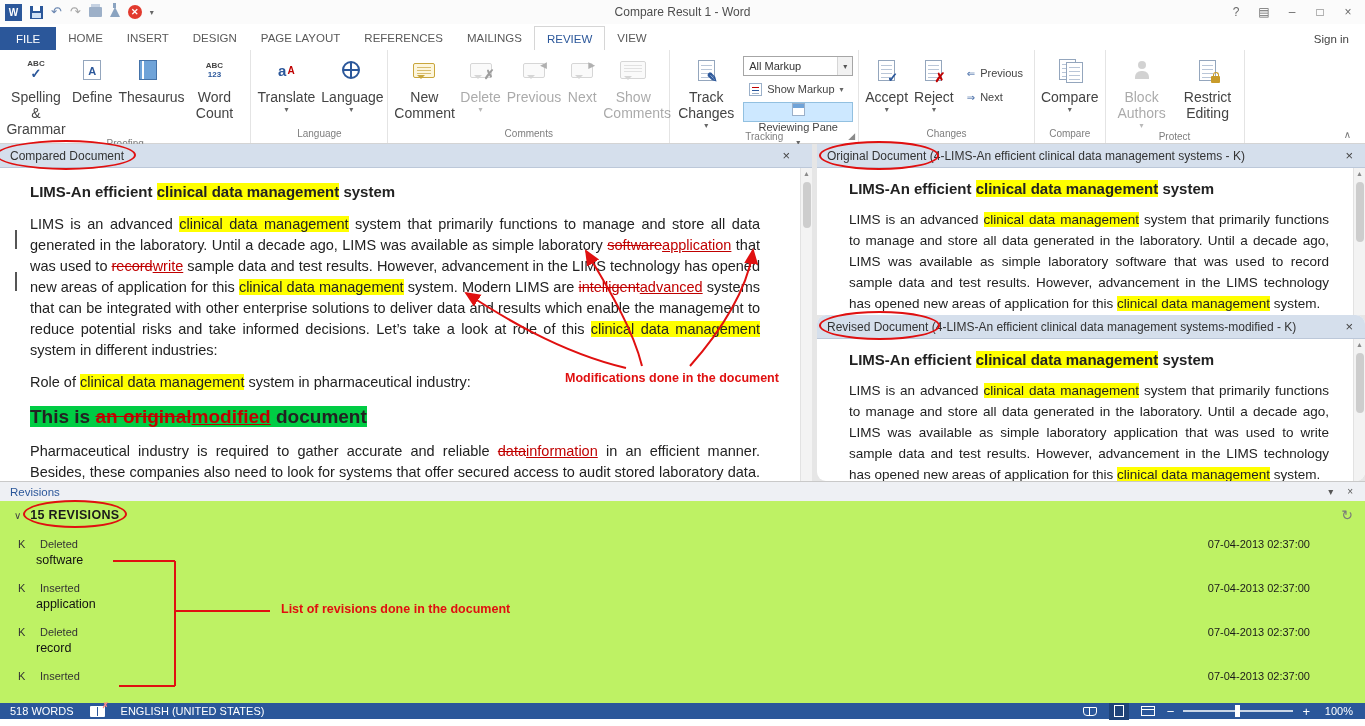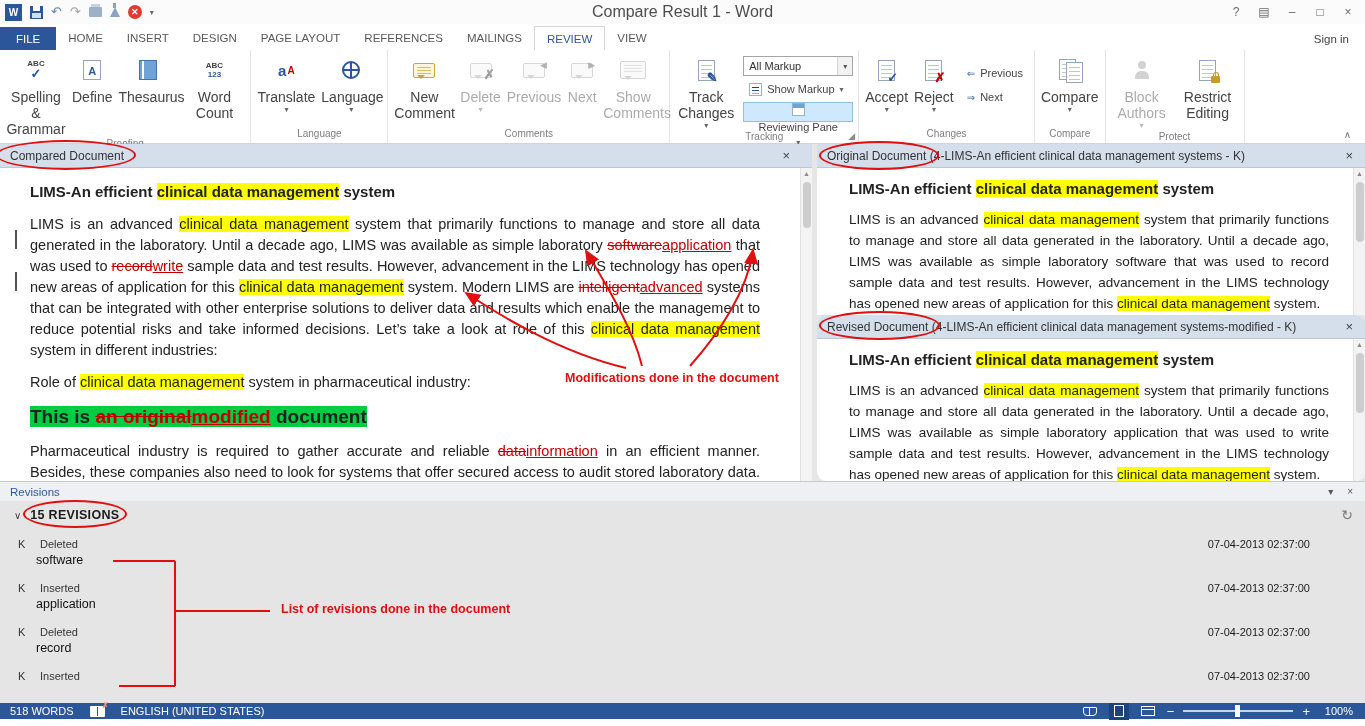--- a/index.html
+++ b/index.html
@@ -15,21 +15,21 @@
   .disk::before { content:""; position:absolute; left:3px; top:0; width:7px; height:5px; background:#fff; }
   .disk::after { content:""; position:absolute; left:2px; bottom:1px; width:9px; height:5px; background:#cfe0f5; }
   .qglyph { font-size:13px; color:#6a86b0; line-height:14px; }
   .qglyph.gray { color:#a6a6a6; }
   .printer { width:13px; height:10px; background:#9db0c8; border-radius:1px; position:relative; }
   .printer::before { content:""; position:absolute; left:2px; top:-3px; width:9px; height:3px; background:#c6d2e2; }
   .flask { width:0; height:0; border-left:5px solid transparent; border-right:5px solid transparent; border-bottom:10px solid #8aa3c0; position:relative; }
   .flask::before { content:""; position:absolute; left:-1.5px; top:-4px; width:3px; height:5px; background:#8aa3c0; }
   .stopicon { width:14px; height:14px; border-radius:50%; background:#e23a2e; color:#fff; font-size:9px; font-weight:bold; text-align:center; line-height:14px; }
   .qcaret { font-size:8px; color:#666; }
-  .wtitle { position:absolute; left:0; right:0; text-align:center; font-size:16px; color:#4e4e4e; }
+  .wtitle { position:absolute; left:0; right:0; text-align:center; font-size:12px; color:#4e4e4e; }
   .winbtns { margin-left:auto; display:flex; align-items:center; gap:4px; padding-right:5px; z-index:2; }
   .winbtn { min-width:24px; height:18px; text-align:center; line-height:18px; font-size:12px; color:#6a6a6a; }
 
   
   .tabrow { height:26px; background:#fff; display:flex; align-items:flex-end; }
   .tab-file { background:#2b579a; color:#fff; font-size:11.5px; padding:6px 16px 5px; }
   .tab { font-size:11.5px; color:#595959; padding:6px 12px 5px; }
   .tab.active { color:#2b579a; background:#fff; border:1px solid #d6d6d6; border-bottom:none; }
   .signin { margin-left:auto; font-size:11.5px; color:#444; padding:0 16px 5px 0; }
 
@@ -114,21 +114,21 @@
   .seg-del { color:#c00000; text-decoration:line-through; }
   .seg-ins { color:#c00000; text-decoration:underline; }
 
   .chbar { position:absolute; width:1.5px; height:19px; background:#555; left:15px; }
 
   .vscroll { position:absolute; right:0; top:24px; bottom:0; width:12px; background:#f3f3f3; border-left:1px solid #e2e2e2; }
   .vscroll .arr { display:block; text-align:center; font-size:7px; color:#8a8a8a; line-height:12px; }
   .vscroll .thumb { position:absolute; left:2px; top:14px; width:8px; height:46px; background:#cdcdcd; border-radius:4px; }
 
   
-  .revpane { position:absolute; top:481px; left:0; width:1365px; height:222px; background:#e5e5e5; border-top:1px solid #c9c9c9; display:flex; flex-direction:column; }
+  .revpane { position:absolute; top:481px; left:0; width:1365px; height:222px; background:#bef264; border-top:1px solid #c9c9c9; display:flex; flex-direction:column; }
   .rev-titlebar { height:19px; background:#eef0f4; display:flex; align-items:center; padding:0 12px 0 10px; font-size:11.5px; color:#2b579a; flex:none; }
   .rev-title-icons { margin-left:auto; display:flex; gap:14px; font-size:10px; color:#555; }
   .rev-countrow { height:28px; display:flex; align-items:center; padding:0 12px 0 14px; flex:none; }
   .rev-chevron { font-size:10px; color:#444; margin-right:9px; }
   .rev-count { font-weight:bold; font-size:12.5px; color:#1a1a1a; letter-spacing:.3px; }
   .rev-refresh { margin-left:auto; font-size:14px; color:#7a7a7a; }
   .rev-list { flex:1; overflow:hidden; padding-top:7px; }
   .rev-item { height:44px; padding:0 55px 0 18px; }
   .rev-row1 { display:flex; align-items:center; height:15px; font-size:11px; color:#333; }
   .rev-author { width:9px; }

